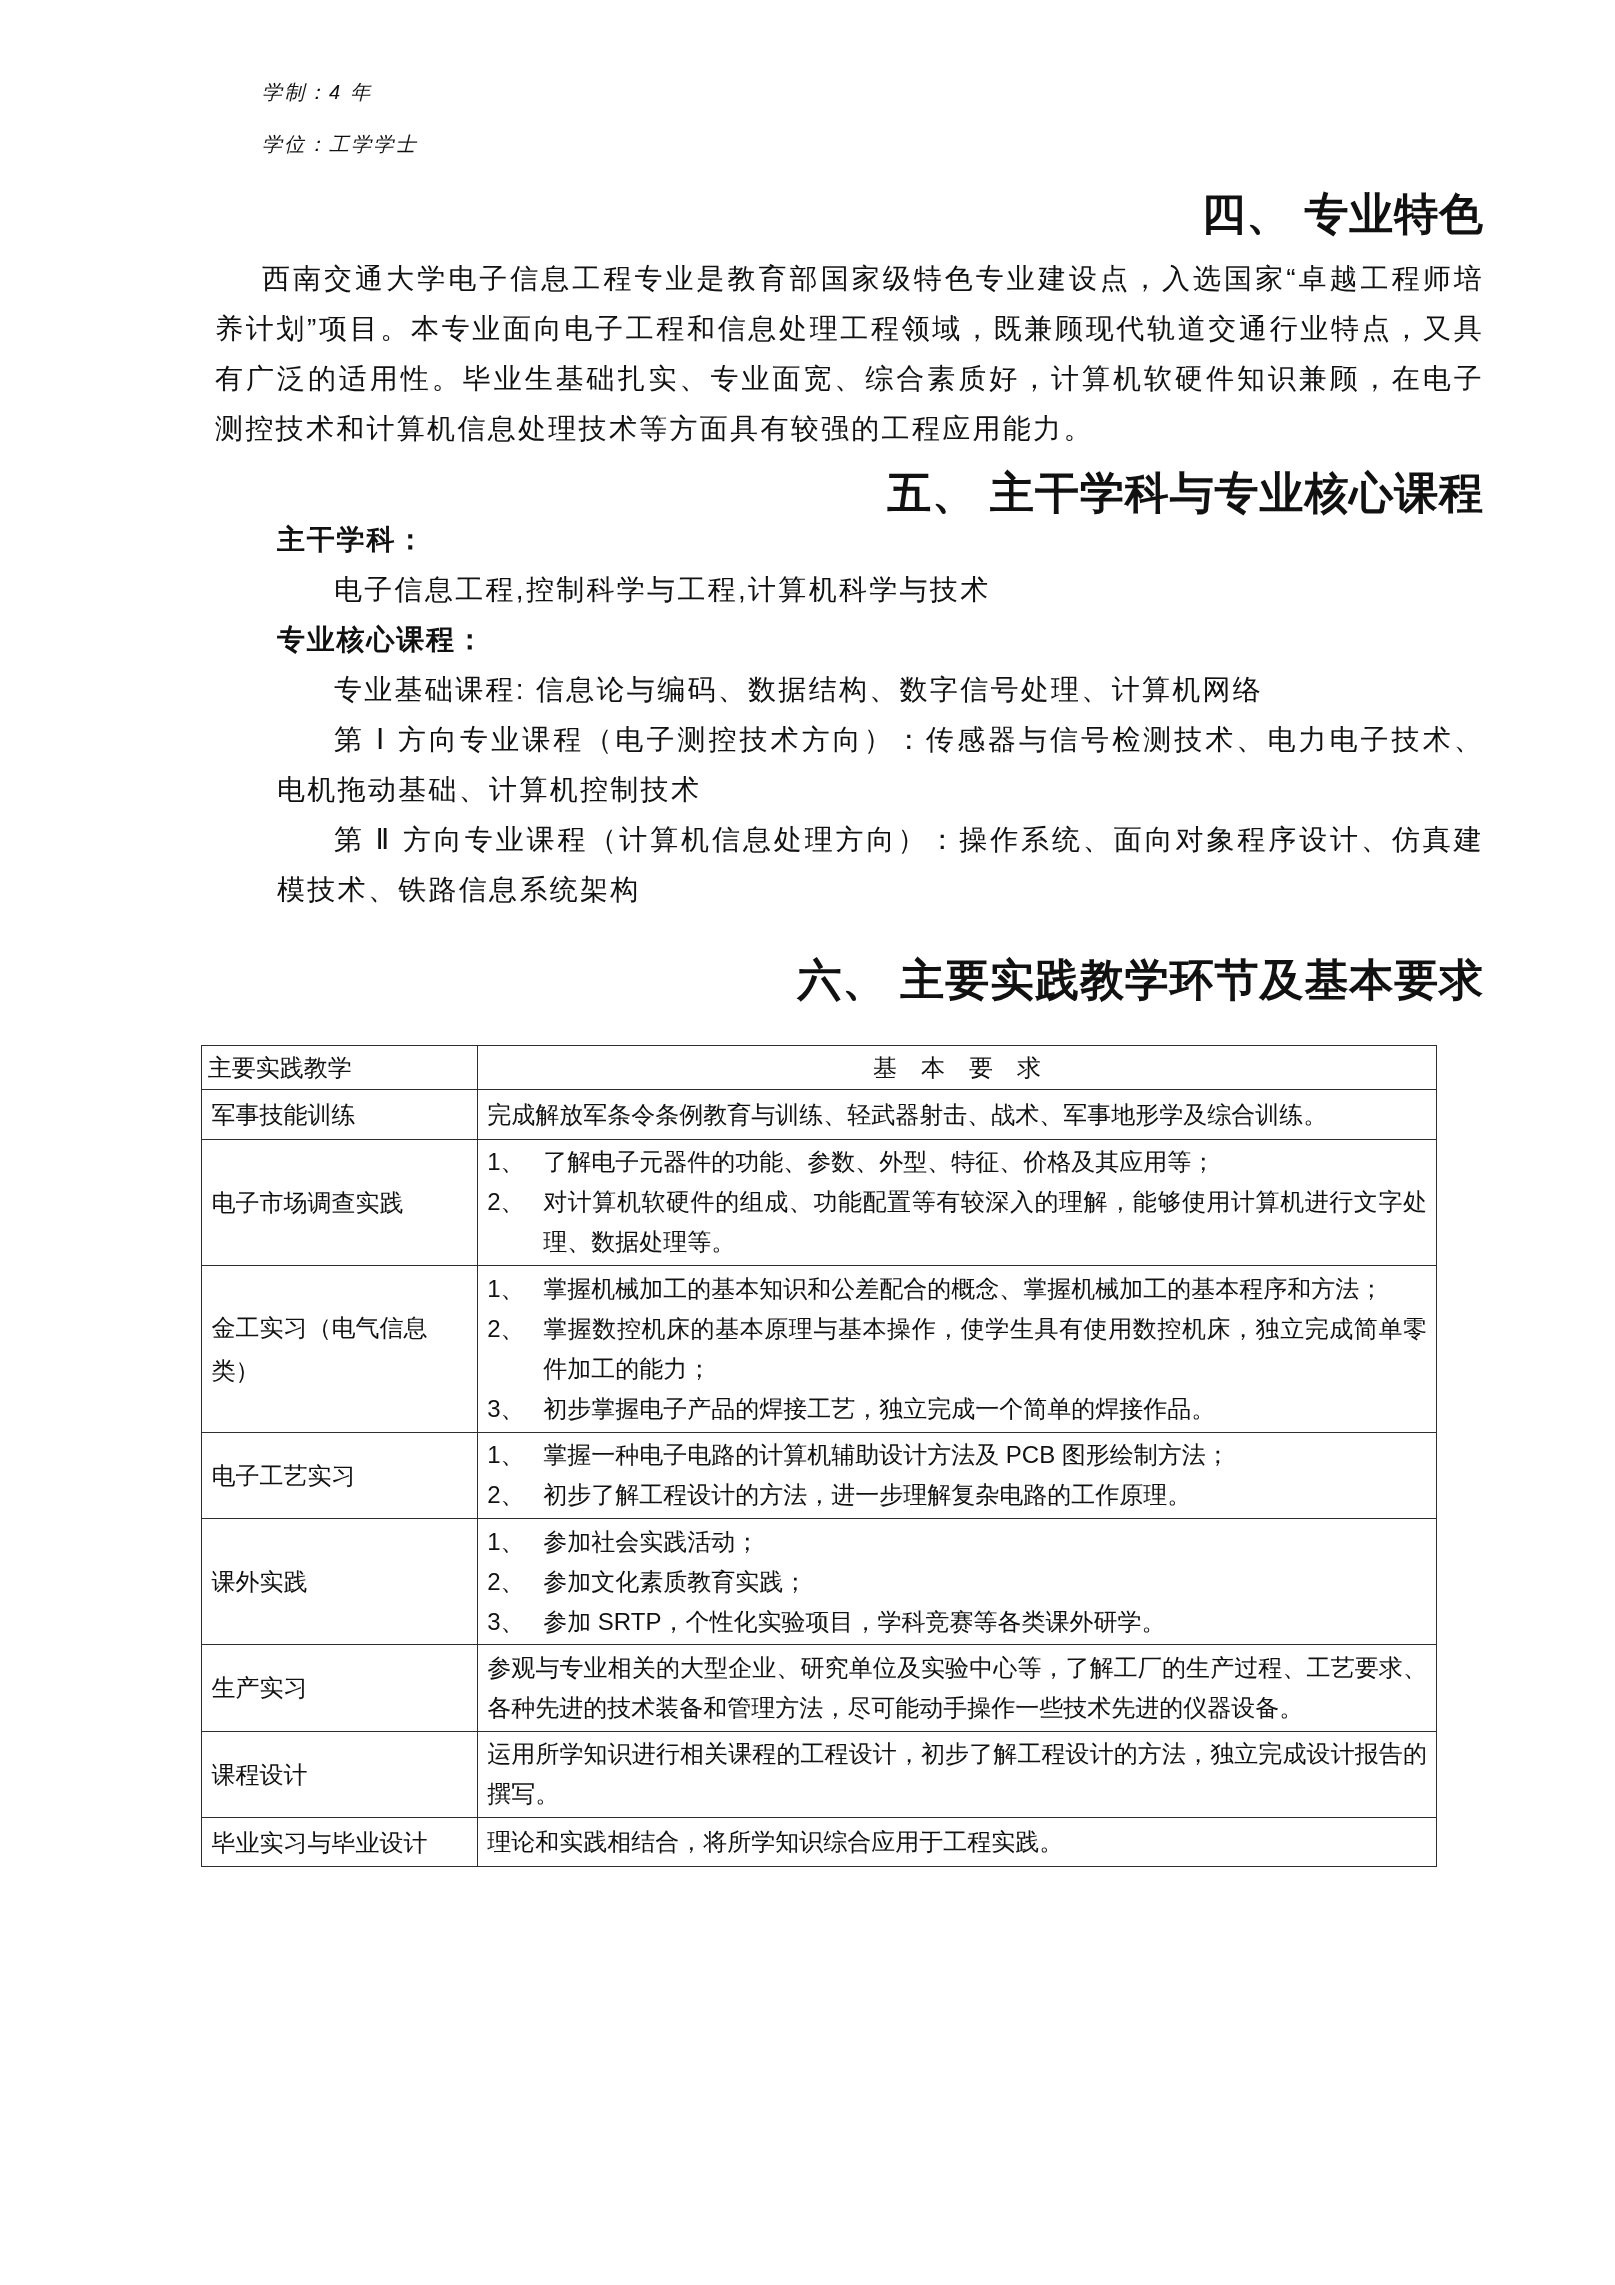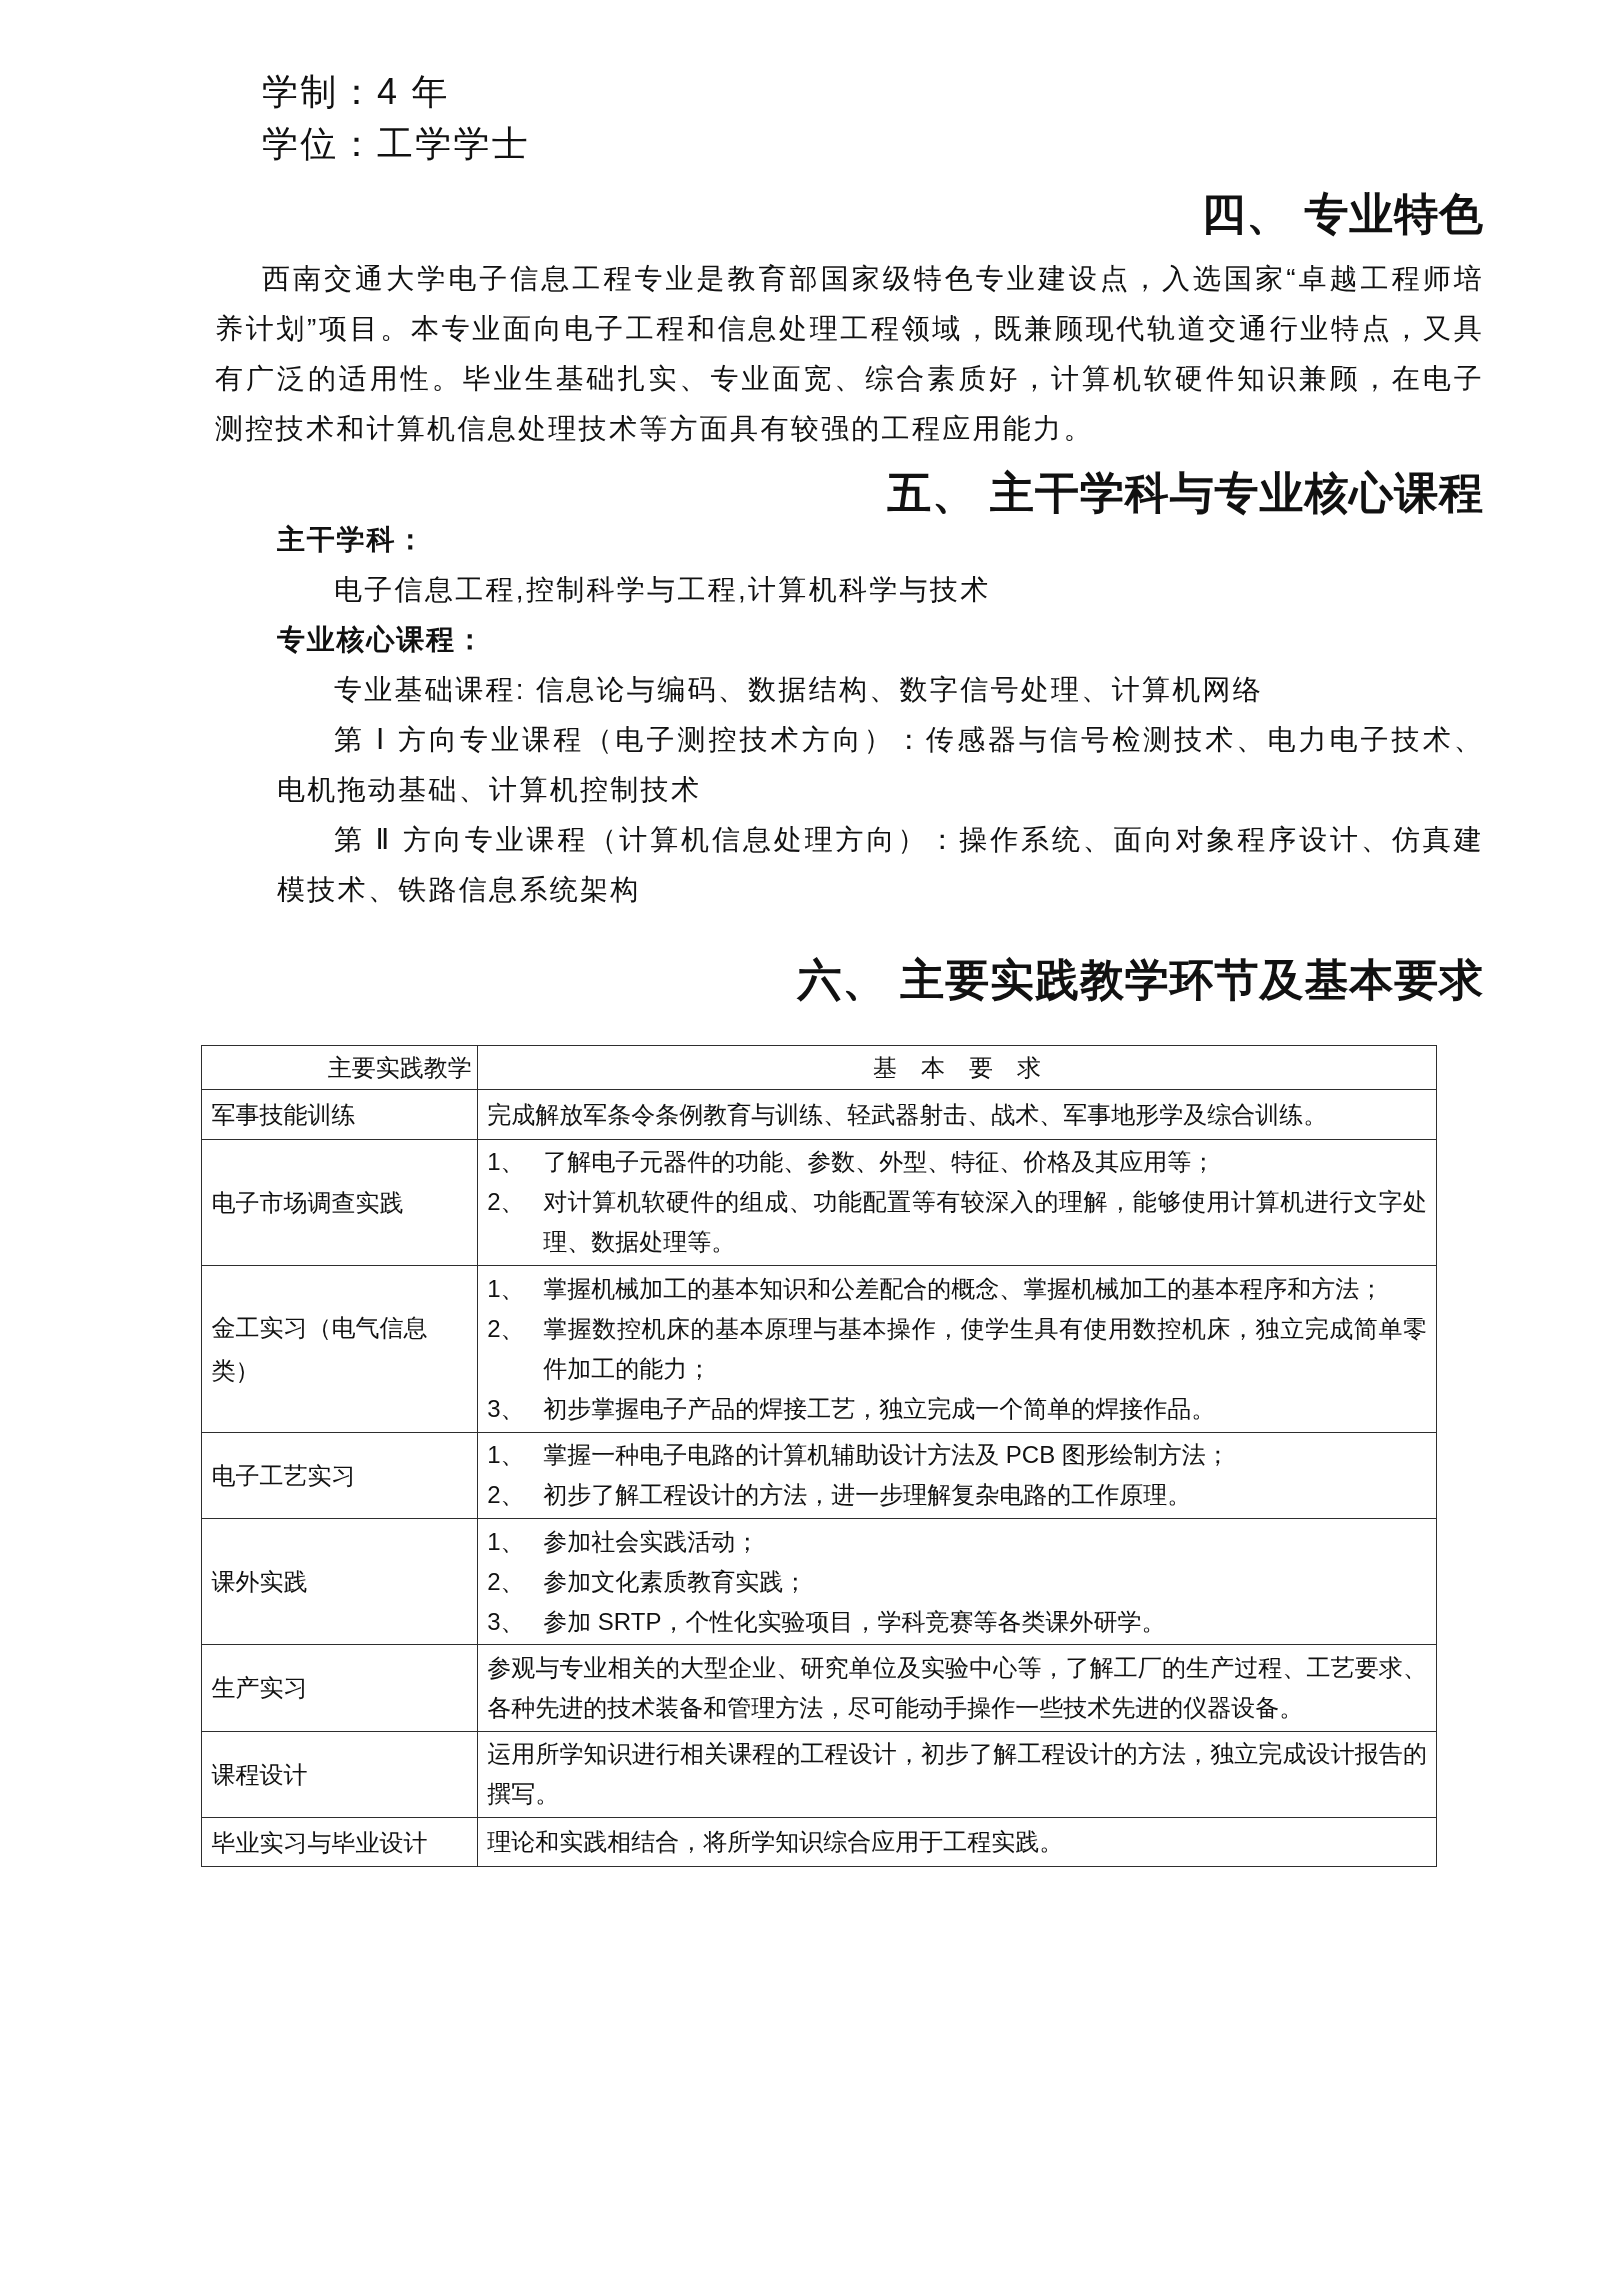--- a/index.html
+++ b/index.html
@@ -4,22 +4,22 @@
 <style>
   html,body{margin:0;padding:0;}
   body{
     width:1616px; height:2285px; box-sizing:border-box;
     background:#ffffff; color:#111;
     font-family:"Liberation Sans","DejaVu Sans",sans-serif;
     padding:66px 132px 0 215px;
     overflow:hidden;
   }
   .info-line{
-    font-size:36px; line-height:52px; letter-spacing:2.3px;
-    margin-left:47px; white-space:pre;
+    font-size:20px; line-height:52px; letter-spacing:2.3px;
+    margin-left:47px; white-space:pre;font-style:italic;
   }
   .h-major{
     font-size:44px; font-weight:700; line-height:45px;
     letter-spacing:0.9px; margin:21px 0 0 0;text-align:right;
   }
   .para-body{
     font-size:28px; line-height:50px; letter-spacing:2.3px;
     text-align:justify; text-justify:inter-ideograph;
     margin:18px 0 0 0; text-indent:47px;
   }
@@ -41,21 +41,21 @@
     border-collapse:collapse; table-layout:fixed;
     width:1211px; margin:43px 0 0 -13.6px;
     font-size:24px; color:#111;
   }
   table.practice td{
     border:1.8px solid #2e2e2e; vertical-align:middle;
     padding:2.7px 9px;
   }
   td.col-label{ width:264px; padding-left:11px; line-height:43px; }
   td.col-req{ width:947px; padding-left:12.7px; padding-right:7.2px; }
-  tr.head-row td{ text-align:right; line-height:38px; padding:2.7px 5.4px; }
+  tr.head-row td{ text-align:left; line-height:38px; padding:2.7px 5.4px; }
   td.head-left{ text-align:center; }
   .req-item{ display:flex; line-height:40px; }
   .item-num{ flex:0 0 56px; white-space:pre; }
   .item-text{ flex:1 1 auto; text-align:justify; text-justify:inter-ideograph; }
   .req-plain{ line-height:40px; text-align:justify; text-justify:inter-ideograph; }
 </style>
 </head>
 <body>
 
 <div class="info-line">学制：4 年</div>

